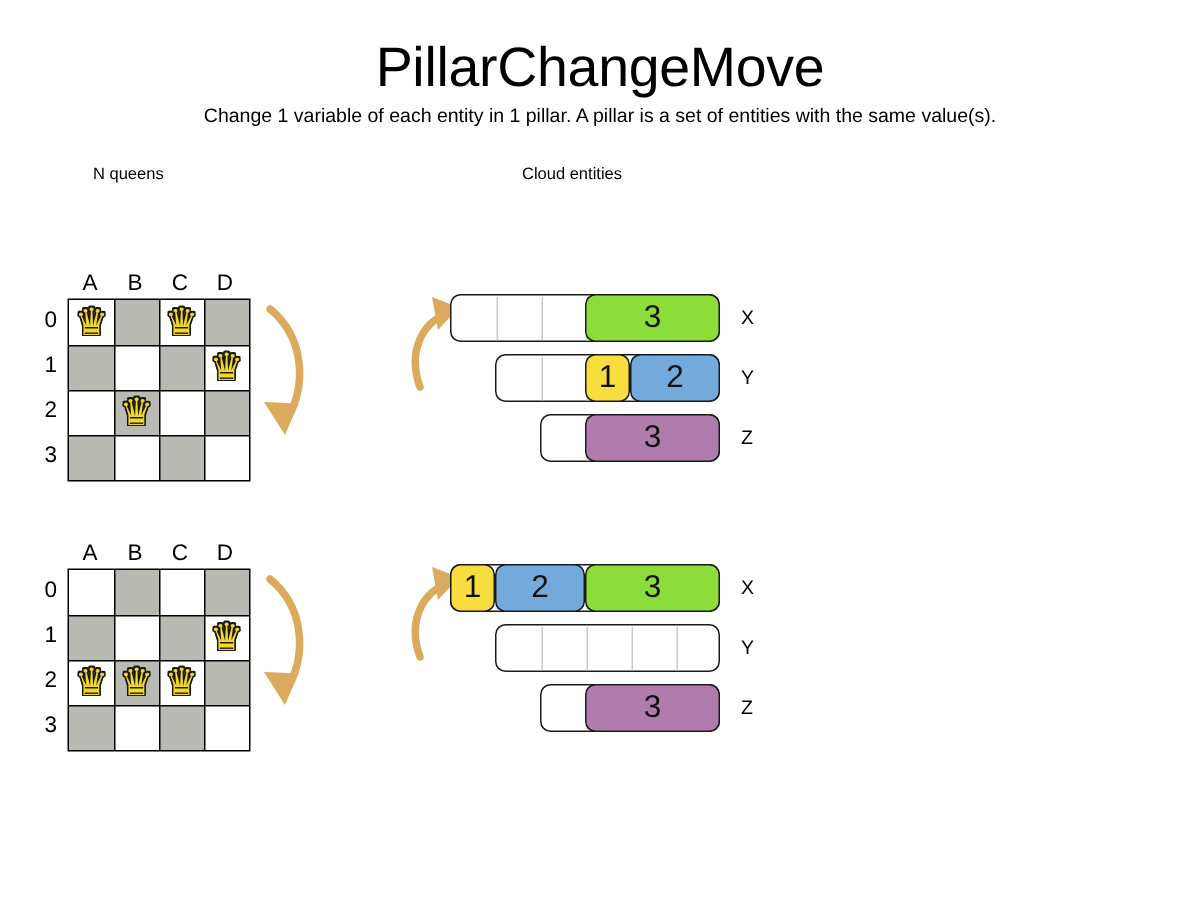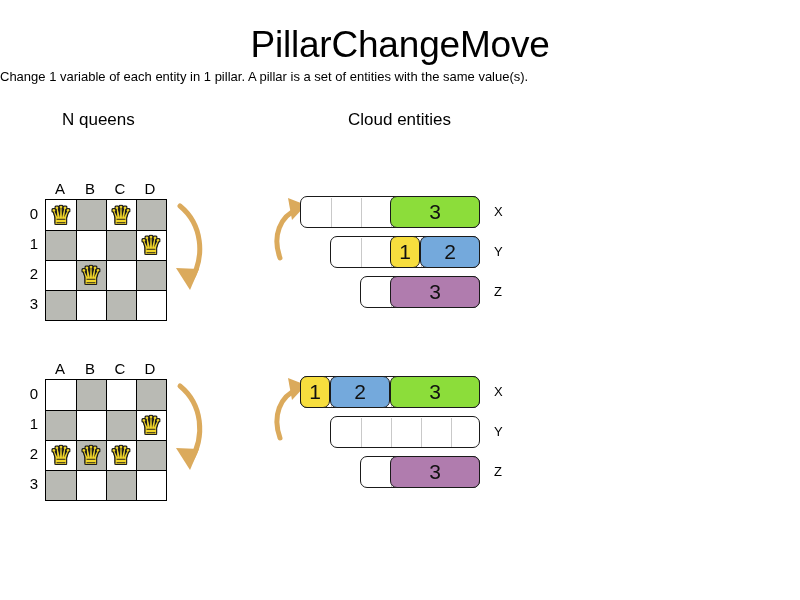--- a/index.html
+++ b/index.html
@@ -26,29 +26,29 @@
     font-size: 37px;
     font-weight: normal;
     letter-spacing: -0.2px;
     line-height: 1.05;
   }
   #subtitle {
     position: absolute;
     top: 69px;
     left: 0;
     width: 800px;
-    text-align: left;
+    text-align: center;
     font-size: 13px;
     font-weight: normal;
   }
 
   
   .section-heading {
     position: absolute;
-    font-size: 17px;
+    font-size: 11px;
     white-space: nowrap;
   }
   #heading-nqueens { left: 62px; top: 110px; }
   #heading-cloud   { left: 348px; top: 110px; }
 
   
   .board-block { position: absolute; }
   #board-block-top    { left: 22px; top: 180px; }
   #board-block-bottom { left: 22px; top: 360px; }
 

